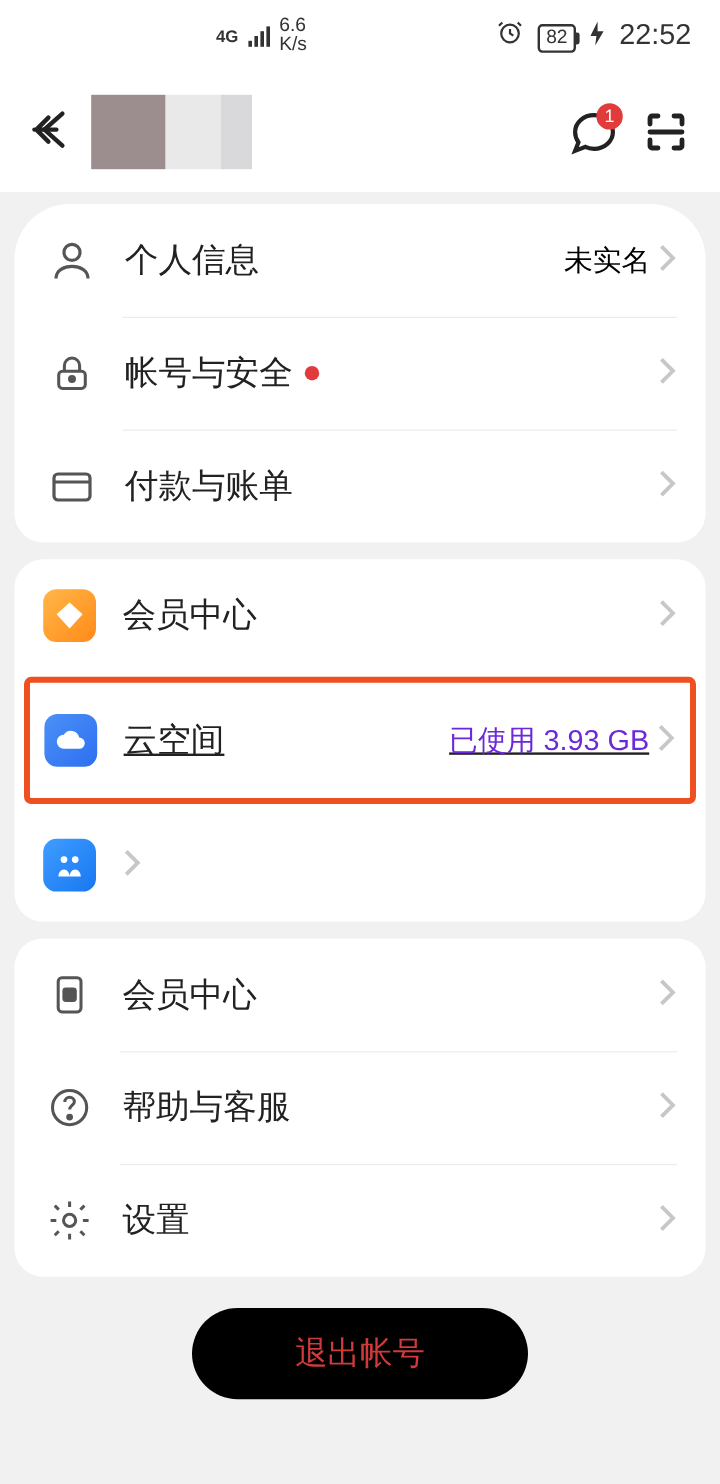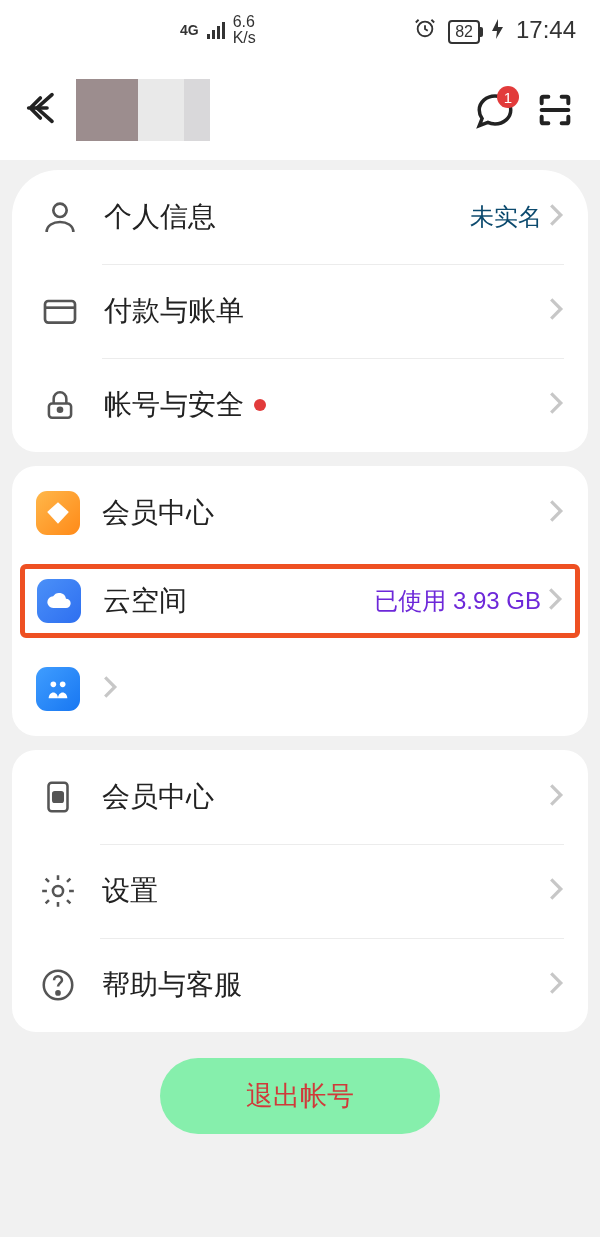--- a/index.html
+++ b/index.html
@@ -23,31 +23,31 @@
     .chat-icon .badge { position: absolute; top: -1px; right: -1px; background: #e23b3b; color: #fff; border-radius: 50%; width: 22px; height: 22px; font-size: 15px; display:flex; align-items:center; justify-content:center; }
     .scan-icon { width: 46px; height: 46px; display:flex; align-items:center; justify-content:center; }
 
     .section { background: #fff; border-radius: 24px; margin: 14px 12px; padding: 0 24px; }
     .section.first { margin-top: 10px; border-top-left-radius: 46px; border-top-right-radius: 46px; padding-left: 26px; }
     .row { display: flex; align-items: center; height: 94px; position: relative; }
     .row + .row::before { content: ""; position: absolute; top: 0; left: 64px; right: 0; height: 1px; background: #ececec; }
     .row-icon { width: 44px; height: 44px; margin-right: 22px; display: flex; align-items: center; justify-content: center; flex-shrink:0; }
     .row-icon.square { border-radius: 11px; }
     .row-label { flex: 1; font-size: 28px; color: #222; display:flex; align-items:center; gap:10px; }
-    .row-value { font-size: 24px; color: #0c4a6e; margin-right: 6px; }
+    .row-value { font-size: 24px; color: #000000; margin-right: 6px; }
     .row-value.light { color:#6d28d9; }
     .chevron { color: #c7c7c7; flex-shrink:0; }
     .red-dot { width: 12px; height: 12px; background: #e23b3b; border-radius: 50%; display:inline-block; }
 
     .highlighted-wrapper { border: 5px solid #ee5022; border-radius: 6px; margin: 4px -16px; padding: 0 12px; }
-    .highlighted-wrapper .row { height: 64px; }
+    .highlighted-wrapper .row { height: 96px; text-decoration: underline; }
     .section .highlighted-wrapper + .row::before { left:64px; }
 
     .logout-wrap { display:flex; justify-content:center; margin-top: 26px; }
-    .logout-btn { background: #86efac; color: #d03a3a; font-size: 27px; padding: 20px 86px; border: none; border-radius: 40px; }
+    .logout-btn { background: #000000; color: #d03a3a; font-size: 27px; padding: 20px 86px; border: none; border-radius: 40px; }
 
     .ic-orange { background: linear-gradient(135deg,#ffb74a,#ff8a18); }
     .ic-blue { background: linear-gradient(135deg,#4b90f8,#2e6ff0); }
     .ic-blue2 { background: linear-gradient(135deg,#3f9dff,#1877f2); }
   </style>
 </head>
 <body>
 
 <div class="status-bar">
   <div class="status-left">
@@ -69,21 +69,21 @@
           <circle cx="12" cy="13" r="8"></circle>
           <path d="M12 9v4l3 2M5 3L2 6M19 3l3 3"></path>
         </svg>
     </span>
     <span class="battery-box"><span>82</span></span>
     <span>
       <svg width="12" height="20" viewBox="0 0 12 20" fill="#333">
           <path d="M6 0L0 12h5l-1 8 7-12H6z"></path>
         </svg>
     </span>
-    <span style="font-size:24px">17:44</span>
+    <span style="font-size:24px">22:52</span>
   </div>
 </div>
 
 <div class="header">
   <div class="back-arrow">
     <svg viewBox="0 0 24 24" fill="none" stroke="#222" stroke-width="2.2" stroke-linecap="round">
         <path d="M18 4l-9 8 9 8M4 12h0"></path>
         <path d="M15 12H5m0 0l6-6m-6 6l6 6" stroke="#222"></path>
       </svg>
   </div>
@@ -115,42 +115,42 @@
         </svg>
     </div>
     <div class="row-label">个人信息</div>
     <div class="row-value">未实名</div>
     <span class="chevron"><svg width="16" height="26" viewBox="0 0 10 16" fill="none" stroke="#c7c7c7" stroke-width="2">
           <path d="M2 2l6 6-6 6"></path>
         </svg></span>
   </div>
   <div class="row">
     <div class="row-icon">
+      <svg width="38" height="38" viewBox="0 0 24 24" fill="none" stroke="#555" stroke-width="1.6">
+          <rect x="5" y="11" width="14" height="9" rx="2"></rect>
+          <path d="M8 11V8a4 4 0 018 0v3"></path>
+          <circle cx="12" cy="15" r="1.3" fill="#555"></circle>
+        </svg>
+    </div>
+    <div class="row-label">
+      <span>帐号与安全</span>
+      <span class="red-dot"></span>
+    </div>
+    <span class="chevron"><svg width="16" height="26" viewBox="0 0 10 16" fill="none" stroke="#c7c7c7" stroke-width="2">
+          <path d="M2 2l6 6-6 6"></path>
+        </svg></span>
+  </div>
+  <div class="row">
+    <div class="row-icon">
       <svg width="40" height="40" viewBox="0 0 24 24" fill="none" stroke="#555" stroke-width="1.6">
           <rect x="3" y="6" width="18" height="13" rx="2"></rect>
           <path d="M3 10h18"></path>
         </svg>
     </div>
     <div class="row-label">付款与账单</div>
-    <span class="chevron"><svg width="16" height="26" viewBox="0 0 10 16" fill="none" stroke="#c7c7c7" stroke-width="2">
-          <path d="M2 2l6 6-6 6"></path>
-        </svg></span>
-  </div>
-  <div class="row">
-    <div class="row-icon">
-      <svg width="38" height="38" viewBox="0 0 24 24" fill="none" stroke="#555" stroke-width="1.6">
-          <rect x="5" y="11" width="14" height="9" rx="2"></rect>
-          <path d="M8 11V8a4 4 0 018 0v3"></path>
-          <circle cx="12" cy="15" r="1.3" fill="#555"></circle>
-        </svg>
-    </div>
-    <div class="row-label">
-      <span>帐号与安全</span>
-      <span class="red-dot"></span>
-    </div>
     <span class="chevron"><svg width="16" height="26" viewBox="0 0 10 16" fill="none" stroke="#c7c7c7" stroke-width="2">
           <path d="M2 2l6 6-6 6"></path>
         </svg></span>
   </div>
 </div>
 
 <div class="section">
   <div class="row">
     <div class="row-icon square ic-orange">
       <svg width="26" height="26" viewBox="0 0 24 24" fill="#fff">
@@ -201,39 +201,39 @@
         </svg>
     </div>
     <div class="row-label">会员中心</div>
     <span class="chevron"><svg width="16" height="26" viewBox="0 0 10 16" fill="none" stroke="#c7c7c7" stroke-width="2">
           <path d="M2 2l6 6-6 6"></path>
         </svg></span>
   </div>
   <div class="row">
     <div class="row-icon">
       <svg width="38" height="38" viewBox="0 0 24 24" fill="none" stroke="#555" stroke-width="1.6">
-          <circle cx="12" cy="12" r="3.2"></circle>
-          <path d="M12 2v3M12 19v3M4.2 4.2l2.1 2.1M17.7 17.7l2.1 2.1M2 12h3M19 12h3M4.2 19.8l2.1-2.1M17.7 6.3l2.1-2.1"></path>
-        </svg>
-    </div>
-    <div class="row-label">设置</div>
-    <span class="chevron"><svg width="16" height="26" viewBox="0 0 10 16" fill="none" stroke="#c7c7c7" stroke-width="2">
-          <path d="M2 2l6 6-6 6"></path>
-        </svg></span>
-  </div>
-  <div class="row">
-    <div class="row-icon">
-      <svg width="38" height="38" viewBox="0 0 24 24" fill="none" stroke="#555" stroke-width="1.6">
           <circle cx="12" cy="12" r="9"></circle>
           <path d="M9.5 9a2.5 2.5 0 015 0c0 1.5-2.5 2-2.5 4"></path>
           <circle cx="12" cy="17" r="1" fill="#555"></circle>
         </svg>
     </div>
     <div class="row-label">帮助与客服</div>
     <span class="chevron"><svg width="16" height="26" viewBox="0 0 10 16" fill="none" stroke="#c7c7c7" stroke-width="2">
           <path d="M2 2l6 6-6 6"></path>
         </svg></span>
   </div>
+  <div class="row">
+    <div class="row-icon">
+      <svg width="38" height="38" viewBox="0 0 24 24" fill="none" stroke="#555" stroke-width="1.6">
+          <circle cx="12" cy="12" r="3.2"></circle>
+          <path d="M12 2v3M12 19v3M4.2 4.2l2.1 2.1M17.7 17.7l2.1 2.1M2 12h3M19 12h3M4.2 19.8l2.1-2.1M17.7 6.3l2.1-2.1"></path>
+        </svg>
+    </div>
+    <div class="row-label">设置</div>
+    <span class="chevron"><svg width="16" height="26" viewBox="0 0 10 16" fill="none" stroke="#c7c7c7" stroke-width="2">
+          <path d="M2 2l6 6-6 6"></path>
+        </svg></span>
+  </div>
 </div>
 
 <div class="logout-wrap">
   <button class="logout-btn">退出帐号</button>
 </div>
 
 </body></html>

